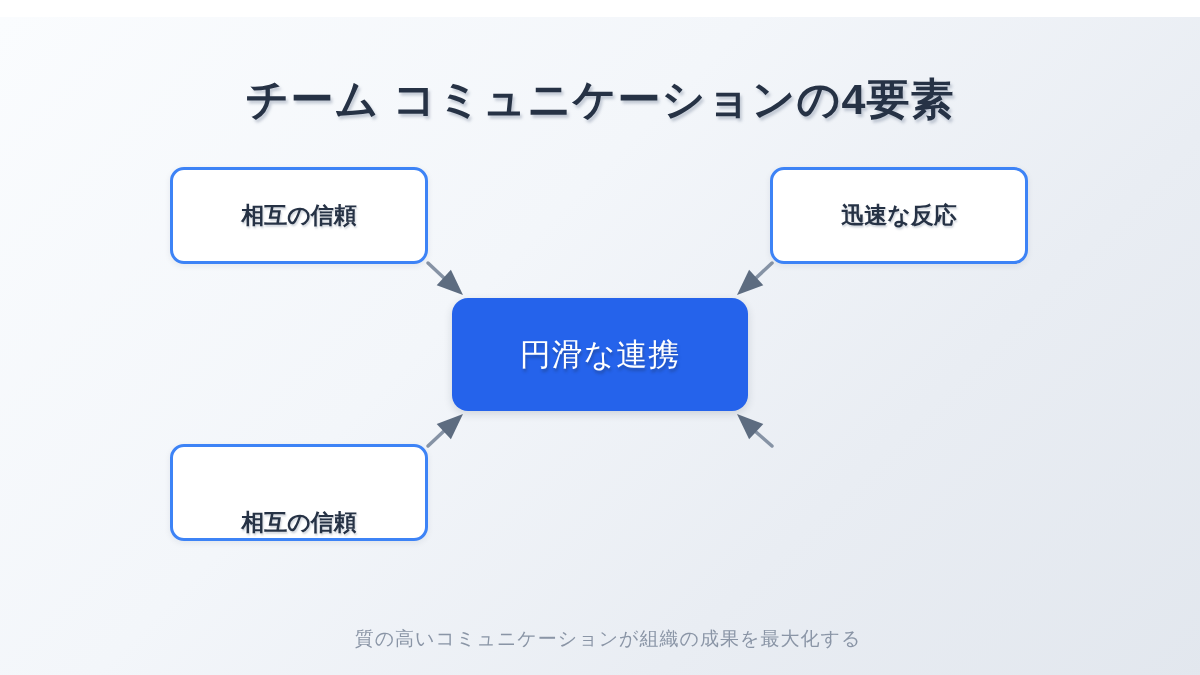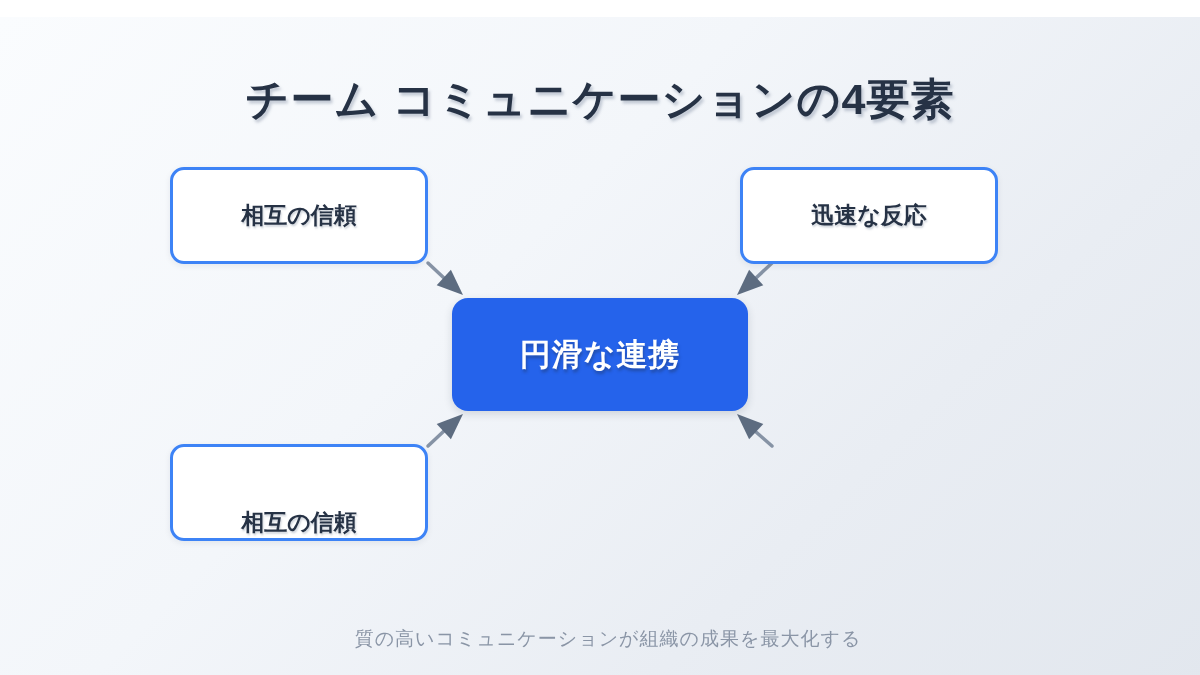--- a/index.html
+++ b/index.html
@@ -52,39 +52,39 @@
     justify-content: center;
     box-shadow: 0 2px 6px rgba(30, 41, 59, 0.08);
   }
   .node span {
     font-size: 23px;
     font-weight: bold;
     color: #263245;
     text-shadow: 1px 2px 2px rgba(100, 116, 139, 0.3);
   }
   .node-tl { left: 170px; top: 150px; }
-  .node-tr { left: 740px; top: 150px; }
+  .node-tr { left: 770px; top: 150px; }
   .node-bl { left: 170px; top: 427px; align-items: flex-end; }
   .node-br { left: 770px; top: 427px; }
   .center-node {
     position: absolute;
     left: 452px;
     top: 281px;
     width: 296px;
     height: 113px;
     background: #2563eb;
     border-radius: 16px;
     display: flex;
     align-items: center;
     justify-content: center;
     box-shadow: 0 3px 8px rgba(30, 41, 59, 0.15);
   }
   .center-node span {
     font-size: 31px;
-    font-weight: bold;
+    font-weight: normal;
     color: #ffffff;
     text-shadow: 1px 3px 3px rgba(30, 41, 59, 0.35);
     letter-spacing: 1px;
   }
   .footer {
     position: absolute;
     bottom: 40px;
     left: 8px;
     width: 1200px;
     text-align: center;

